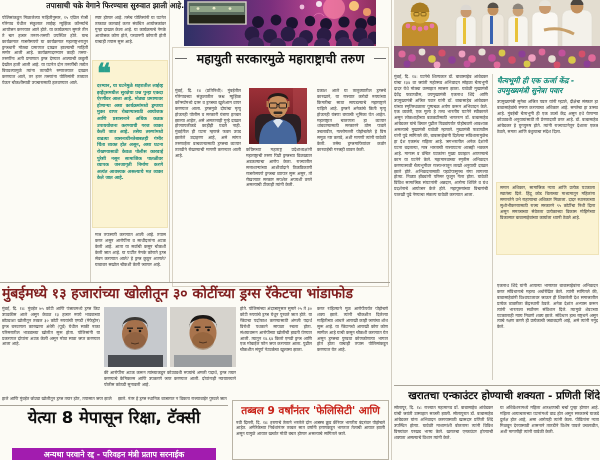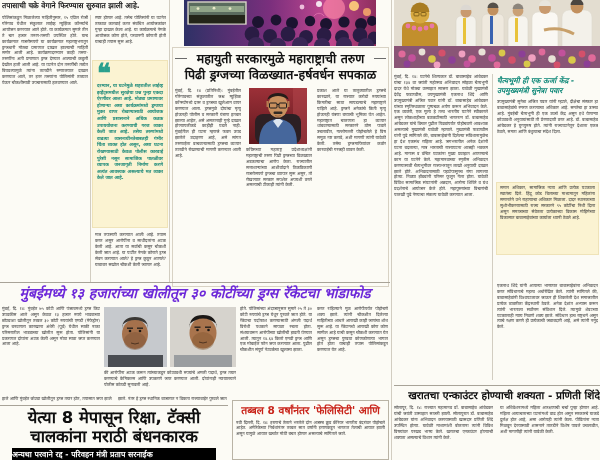--- a/index.html
+++ b/index.html
@@ -1,36 +1,36 @@
 <!DOCTYPE html>
 <html><head>
 <meta charset="utf-8">
 <style>
   *{margin:0;padding:0;box-sizing:border-box;}
   html,body{background:#9a9a9a;}
   .page{position:relative;width:600px;height:460px;background:#fcfbf5;overflow:hidden;
         font-family:"DejaVu Sans",sans-serif;color:#2e2e2e;}
   .abs{position:absolute;overflow:hidden;}
   .bt{font-size:4.3px;line-height:5.9px;color:#3c3c3c;text-align:justify;}
-  .kicker{font-weight:bold;font-size:7.4px;color:#161616;text-align:left;line-height:10px;}
+  .kicker{font-weight:bold;font-size:7.4px;color:#161616;text-align:right;line-height:10px;}
   .vr{position:absolute;width:1px;background:#d2cdc1;}
   .hr{position:absolute;height:1px;background:#a8a398;}
   .mainhead{font-weight:bold;color:#131313;text-align:center;font-size:12.5px;line-height:16px;}
   .headflank{display:flex;align-items:center;gap:5px;}
   .headflank .dash{flex:0 0 12px;height:1px;background:#6b6b6b;}
   .headflank .txt{flex:1;}
-  .bighead{font-weight:bold;color:#6d28d9;text-align:center;font-size:14px;line-height:17px;font-style:italic;}
+  .bighead{font-weight:bold;color:#7f1d1d;font-size:14px;line-height:17px;}
   .hugehead{font-weight:bold;color:#0f0f0f;text-align:center;font-size:16.5px;line-height:19px;}
   .tealhead{font-weight:bold;font-size:7.4px;line-height:9.6px;color:#0f8878;font-style:italic;}
   .quotebox{background:#fbf3d2;border:1px solid #efe3b8;padding:2px 4px 3px 4px;}
   .quotemark{font-size:26px;color:#2aa08d;line-height:20px;font-weight:bold;font-family:"DejaVu Serif",serif;}
   .quotetxt{font-size:4.7px;line-height:6.6px;color:#1d8a7a;font-weight:bold;text-align:justify;}
   .hlbox{background:#fbf3d2;border:1px solid #efe3b8;padding:2px 3px;}
   .redhead{color:#c9251b;font-weight:bold;text-align:center;font-size:10.5px;line-height:13.5px;}
-  .redstrip{background:#000000;color:#ffffff;font-weight:bold;font-size:7.8px;line-height:13px;}
+  .redstrip{background:#a21caf;color:#ffffff;font-weight:bold;font-size:7.8px;text-align:center;line-height:13px;}
   .smallhead{font-weight:bold;color:#111;text-align:right;font-size:10.5px;line-height:13px;}
   .frame{border:1px solid #d8d2c4;}
   .oilbox{border:1px solid #b9b3a5;background:#fcfbf5;}
   .photo{display:block;}
 </style>
 </head>
 <body>
 
 <div class="page">
 
@@ -101,21 +101,20 @@
       <circle cx="46" cy="8.6" r="1.4" fill="#e8e8c8"></circle>
     </svg>
   </div>
 
   <div class="abs frame" style="left:172px;top:47px;width:217px;height:240px;"></div>
   <div class="abs headflank" style="left:175px;top:50px;width:211px;height:17px;">
     <span class="dash"></span>
     <span class="txt mainhead">महायुती सरकारमुळे महाराष्ट्राची तरुण</span>
     <span class="dash"></span>
   </div>
-  <div class="abs mainhead" style="left:175px;top:67px;width:211px;height:17px;">पिढी ड्रग्जच्या विळख्यात-हर्षवर्धन सपकाळ</div>
 
   <div class="abs bt" style="left:175px;top:88px;width:66px;height:196px;">मुंबई, दि. १४ (प्रतिनिधी): मुंबईतील गोरेगावच्या संकुलातील जश्न म्युझिक कॉन्सर्टमध्ये दारू व ड्रग्जचा खुलेआम वापर करण्यात आला. ड्रग्जमुळे दोघांचा मृत्यू होऊनही पोलीस व सरकारी यंत्रणा हतबल झाल्या आहेत, असे असतानाही गुन्हे दाखल होण्यापलीकडे काहीही घडले नाही. मुंबईतील ही घटना म्हणजे फक्त उघड झालेले उदाहरण आहे, असे सांगत तरुणाईला वाचवण्यासाठी ड्रग्जचा व्यापार तातडीने रोखण्याची मागणी करण्यात आली आहे.</div>
 
   <div class="abs" style="left:249px;top:88px;width:58px;height:56px;">
     <svg class="photo" width="58" height="56" viewBox="0 0 58 56">
       <defs>
         <linearGradient id="pg" x1="0" y1="0" x2="0" y2="1">
           <stop offset="0" stop-color="#9c3038"></stop>
             <stop offset="1" stop-color="#5f181d"></stop>
         </linearGradient>
@@ -249,25 +248,24 @@
   </div>
   <div class="abs bt" style="left:104px;top:370px;width:132px;height:25px;">की आरोपींना अटक करून त्यांच्याकडून कोट्यवधी रुपयांचे अमली पदार्थ, ड्रग्ज तयार करण्याचे केमिकल्स आणि उपकरणे जप्त करण्यात आली. दोघांनाही न्यायालयाने पोलीस कोठडी सुनावली आहे.</div>
 
   <div class="abs bt" style="left:240px;top:306px;width:72px;height:90px;">होते. पोलिसांच्या अंदाजानुसार सुमारे २५ ते ३० कोटी रुपयांचे ड्रग्ज येथून पुरवले जात होते. या रॅकेटचा पर्दाफाश करण्यासाठी अंमली पदार्थ विरोधी पथकाने सापळा रचला होता. संशयावरून आरोपीच्या खोलीची झडती घेण्यात आली. त्यातून १४.६४ किलो एमडी ड्रग्ज आणि एक मोबाईल फोन जप्त करण्यात आला. पुढील चौकशीत संपूर्ण नेटवर्कचा खुलासा झाला.</div>
   <div class="abs bt" style="left:317px;top:306px;width:71px;height:90px;">करत राहिल्याने मूळ आरोपीपर्यंत पोहोचणे शक्य झाले. त्यांनी चौकशीत दिलेल्या माहितीच्या आधारे आणखी काही जणांचा शोध सुरू आहे. या रॅकेटमध्ये आणखी कोण कोण सामील आहे याची कसून चौकशी करण्यात येत असून ड्रग्जचा पुरवठा कोणकोणत्या भागात होत होता याचाही तपास पोलिसांकडून करण्यात येत आहे.</div>
   <div class="abs bt" style="left:2px;top:396px;width:110px;height:9px;">हाले आणि मुंबईत छोट्या खोलीतून ड्रग्ज तयार होत, तपासात जप्त झाले</div>
   <div class="abs bt" style="left:118px;top:396px;width:110px;height:9px;">झाले. नंतर हे ड्रग्ज स्थानिक बाजारात न विकता राज्याबाहेर पुरवले जात</div>
 
   <div class="hr" style="left:0;top:405px;width:228px;"></div>
   <div class="abs hugehead" style="left:0;top:408px;width:228px;height:19px;">येत्या 8 मेपासून रिक्षा, टॅक्सी</div>
-  <div class="abs hugehead" style="left:0;top:427px;width:228px;height:19px;">चालकांना मराठी बंधनकारक</div>
   <div class="abs redstrip" style="left:12px;top:448px;width:204px;height:12px;">अन्यथा परवाने रद्द - परिवहन मंत्री प्रताप सरनाईक</div>
 
   <div class="abs oilbox" style="left:232px;top:400px;width:157px;height:60px;">
-    <div class="redhead" style="margin-top:3px;">तब्बल 8 वर्षांनंतर 'फेलिसिटी' आणि</div>
+    <div class="redhead" style="margin-top:3px;">तब्बल 9 वर्षांनंतर 'फेलिसिटी' आणि</div>
     <div class="bt" style="margin:2px 3px 0 3px;height:24px;overflow:hidden;">नवी दिल्ली, दि. १४: इराणचे तेलाने भरलेले दोन अजस्त्र क्रूड कॅरियर भारतीय बंदरांवर पोहोचले आहेत. अमेरिकेच्या निर्बंधांनंतर तब्बल सात वर्षांनी इराणकडून भारतात तेलाची आयात झाली असून यामुळे आयात खर्चात मोठी बचत होणार असल्याचे सांगितले जाते.</div>
   </div>
 
   <div class="hr" style="left:394px;top:385px;width:206px;"></div>
   <div class="abs smallhead" style="left:394px;top:389px;width:206px;height:13px;">खरातचा एन्काउंटर होण्याची शक्यता - प्रणिती शिंदे</div>
   <div class="abs bt" style="left:394px;top:405px;width:99px;height:55px;">सोलापूर, दि. १४: राज्यात महामानव डॉ. बाबासाहेब आंबेडकर यांची जयंती उत्साहात साजरी झाली. सोलापुरात डॉ. बाबासाहेब आंबेडकर यांना अभिवादन करण्यासाठी खासदार प्रणिती शिंदे उपस्थित होत्या. यावेळी माध्यमांशी बोलताना त्यांनी विविध विषयांवर परखड भाष्य केले. खरातचा एन्काउंटर होण्याची शक्यता असल्याचे विधान त्यांनी केले.</div>
   <div class="abs bt" style="left:500px;top:405px;width:99px;height:55px;">या अधिवेशनामध्ये महिला आरक्षणाची चर्चा पुन्हा होणार आहे. महिला अत्याचाराच्या घटनांमध्ये वाढ होत असून सरकारचे याकडे दुर्लक्ष होत आहे, असा आरोपही त्यांनी केला. पीडितांना न्याय मिळवून देण्यासाठी शासनाने तातडीने विशेष पावले उचलावीत, अशी मागणीही त्यांनी यावेळी केली.</div>
 
 </div>
 

